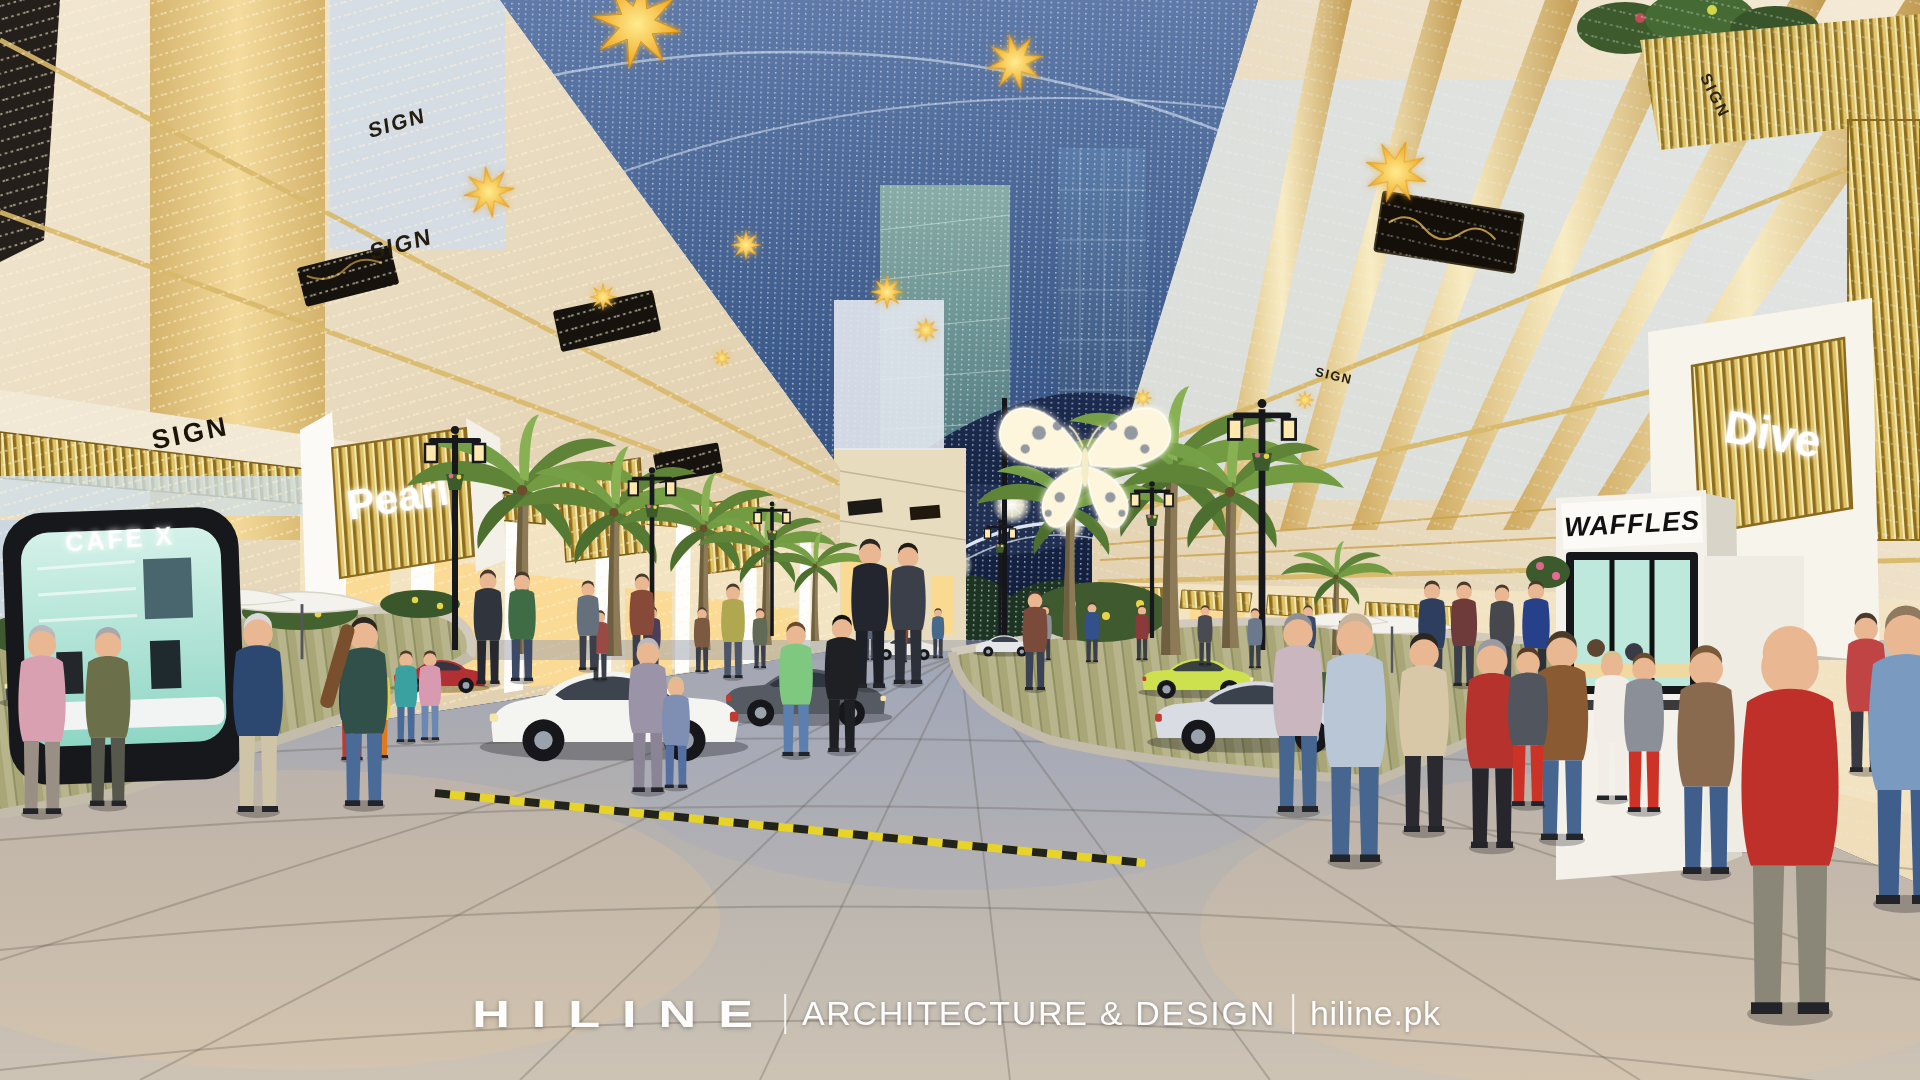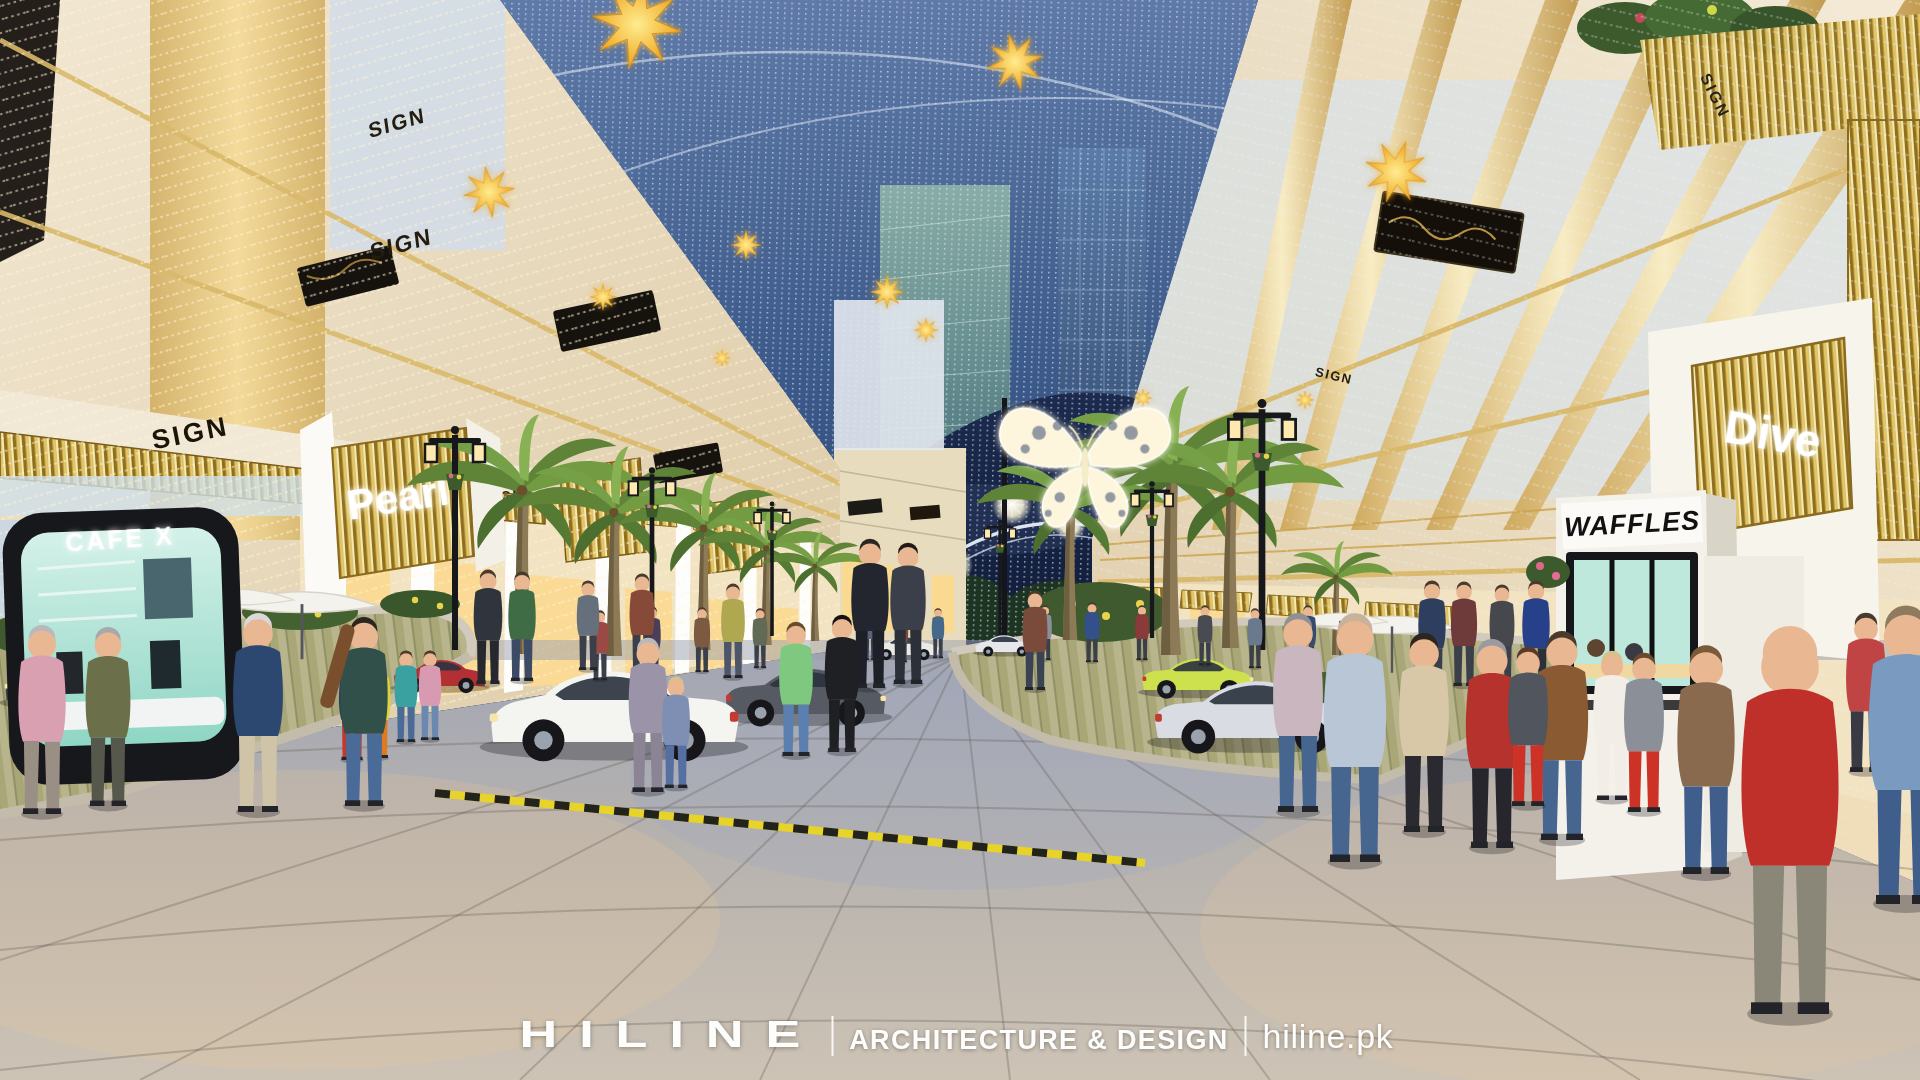--- a/index.html
+++ b/index.html
@@ -1,26 +1,26 @@
 <!DOCTYPE html>
 <html><head>
 <meta charset="utf-8">
 <style>
   html,body{margin:0;padding:0;background:#0b1022;}
   #stage{position:relative;width:1920px;height:1080px;overflow:hidden;
          font-family:"Liberation Sans",sans-serif;background:#33517f;}
   #scene{position:absolute;inset:0;display:block;}
   
-  #watermark{position:absolute;left:50%;bottom:24px;transform:translateX(-50%);
-    display:flex;align-items:flex-end;gap:16px;color:#fff;opacity:.97;
+  #watermark{position:absolute;left:50%;bottom:44px;transform:translateX(-50%);
+    display:flex;align-items:flex-start;gap:16px;color:#fff;opacity:.97;
     text-shadow:0 1px 4px rgba(0,0,0,.35);white-space:nowrap;}
   #watermark .brand{font-size:36px;font-weight:700;letter-spacing:.42em;
     transform:scaleX(1.45);transform-origin:center;padding:0 40px;}
   #watermark .sep{width:2px;height:40px;background:#fff;opacity:.9;}
-  #watermark .tagline{font-size:27px;font-weight:700;letter-spacing:.05em;}
+  #watermark .tagline{font-size:34px;font-weight:400;letter-spacing:.05em;}
   #watermark .site{font-size:34px;font-weight:400;letter-spacing:.02em;}
   svg text{font-family:"Liberation Sans",sans-serif;}
 </style>
 </head>
 <body>
 
 <div id="stage">
 <svg id="scene" viewBox="0 0 1920 1080">
 <defs>
   <linearGradient id="skyCanopy" x1="0" y1="0" x2="0" y2="1">

